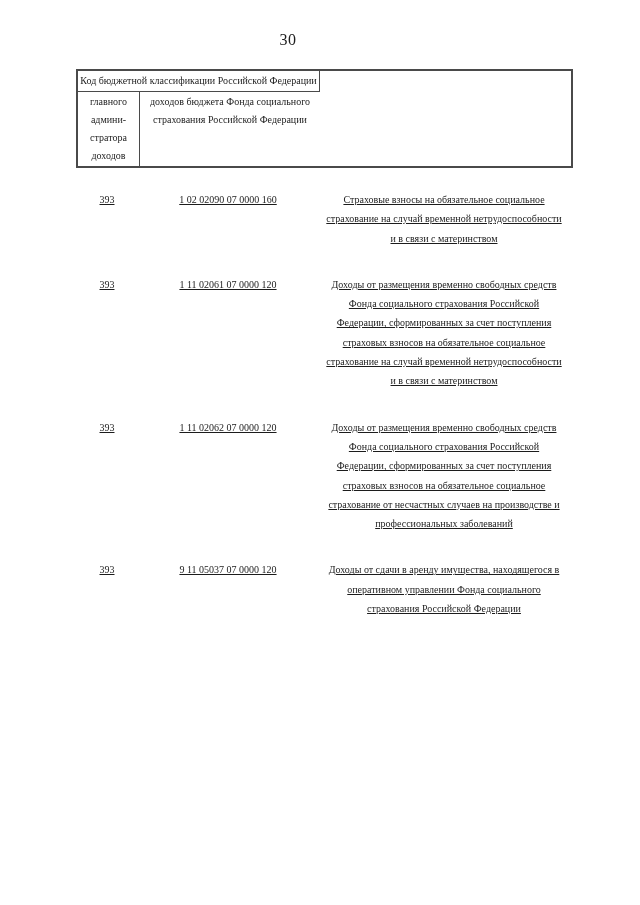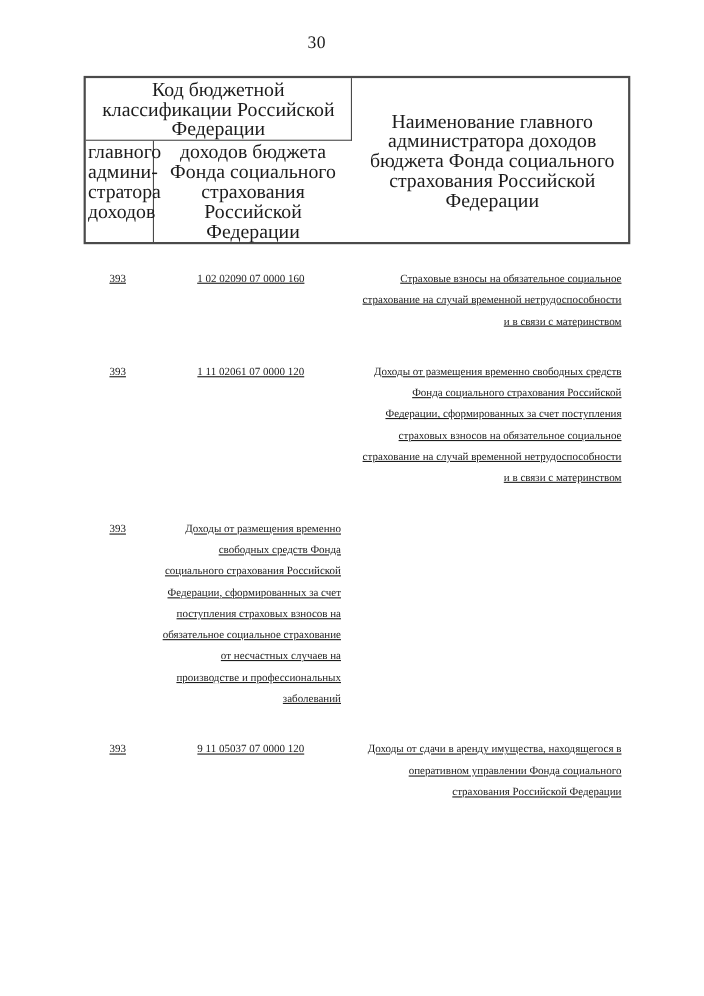--- a/index.html
+++ b/index.html
@@ -25,21 +25,21 @@
   .doc-table {
     position: absolute;
     left: 76px; top: 69px;
     width: 497px;
   }
   .thead {
     display: grid;
     grid-template-columns: 62px 180px 255px;
     grid-template-rows: auto auto;
     border: 2px solid #4a4a4a;
-    font-size: 18px;
+    font-size: 10px;
     line-height: 18px;
     text-align: center;
   }
   .thead .cell { padding: 1px 2px; }
   .h-span {
     grid-column: 1 / 3; grid-row: 1;
     border-bottom: 1.5px solid #4a4a4a;
     border-right: 1.5px solid #4a4a4a;
     padding-top: 2px;
   }
@@ -61,54 +61,54 @@
   .trow {
     display: grid;
     grid-template-columns: 62px 180px 255px;
     font-size: 10px;
     line-height: 19.3px;
     margin-bottom: 27px;
     text-decoration: underline;
   }
   .c-admin { text-align: center; }
   .c-code  { text-align: center; white-space: nowrap; }
-  .c-name  { text-align: right; padding-left: 5px; padding-right: 8px; }
+  .c-name  { text-align: center; padding-left: 5px; padding-right: 8px; }
 </style>
 </head>
 <body>
 
 <div class="page">
 
   <div class="page-number">30</div>
 
   <div class="doc-table">
 
     <div class="thead">
       <div class="cell h-span">Код бюджетной классификации Российской Федерации</div>
       <div class="cell h-income">доходов бюджета Фонда социального страхования Российской Федерации</div>
       <div class="cell h-admin">главного админи-стратора доходов</div>
-      <div class="cell h-name">Наименование главного администратора доходов бюджета Фонда социального страхования Российской Федерации</div>
     </div>
 
     <div class="tbody">
 
       <div class="trow">
         <div class="c-admin">393</div>
         <div class="c-code">1 02 02090 07 0000 160</div>
         <div class="c-name">Страховые взносы на обязательное социальное страхование на случай временной нетрудоспособности и в связи с материнством</div>
       </div>
 
       <div class="trow">
         <div class="c-admin">393</div>
         <div class="c-code">1 11 02061 07 0000 120</div>
         <div class="c-name">Доходы от размещения временно свободных средств Фонда социального страхования Российской Федерации, сформированных за счет поступления страховых взносов на обязательное социальное страхование на случай временной нетрудоспособности и в связи с материнством</div>
       </div>
 
       <div class="trow">
         <div class="c-admin">393</div>
+        <div class="c-code">1 11 02062 07 0000 120</div>
         <div class="c-name">Доходы от размещения временно свободных средств Фонда социального страхования Российской Федерации, сформированных за счет поступления страховых взносов на обязательное социальное страхование от несчастных случаев на производстве и профессиональных заболеваний</div>
       </div>
 
       <div class="trow">
         <div class="c-admin">393</div>
         <div class="c-code">9 11 05037 07 0000 120</div>
         <div class="c-name">Доходы от сдачи в аренду имущества, находящегося в оперативном управлении Фонда социального страхования Российской Федерации</div>
       </div>
 
     </div>

